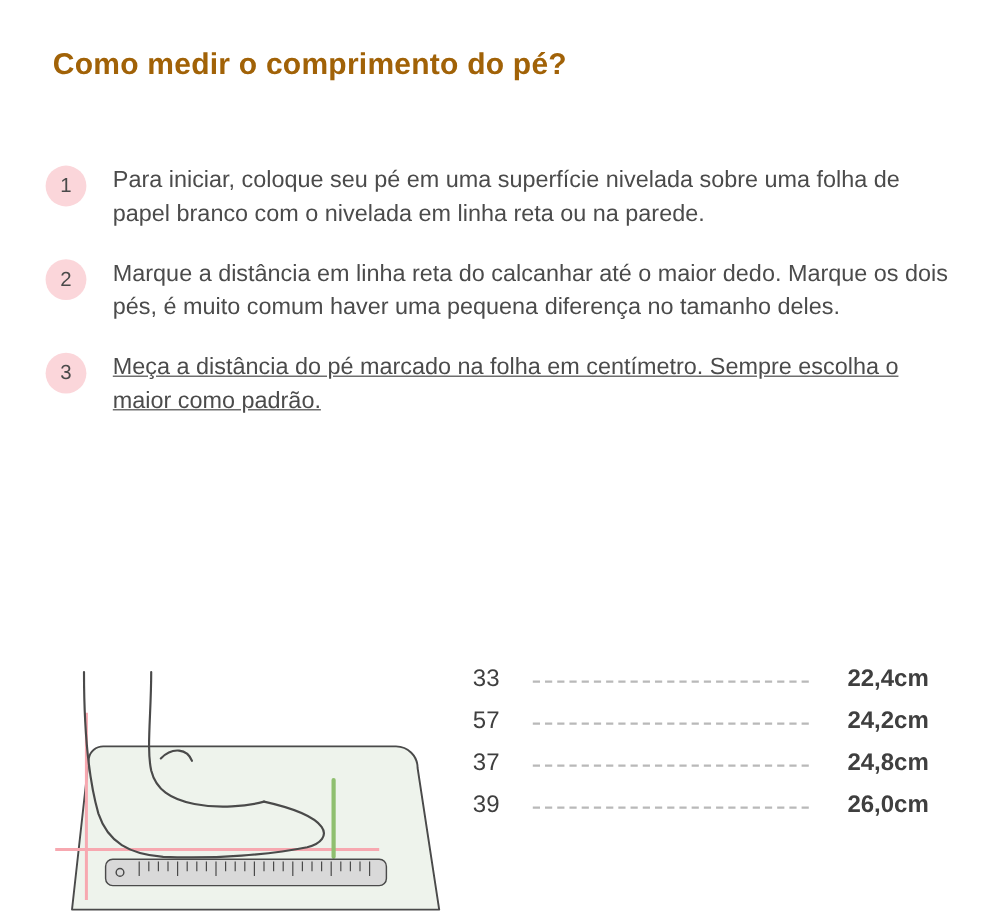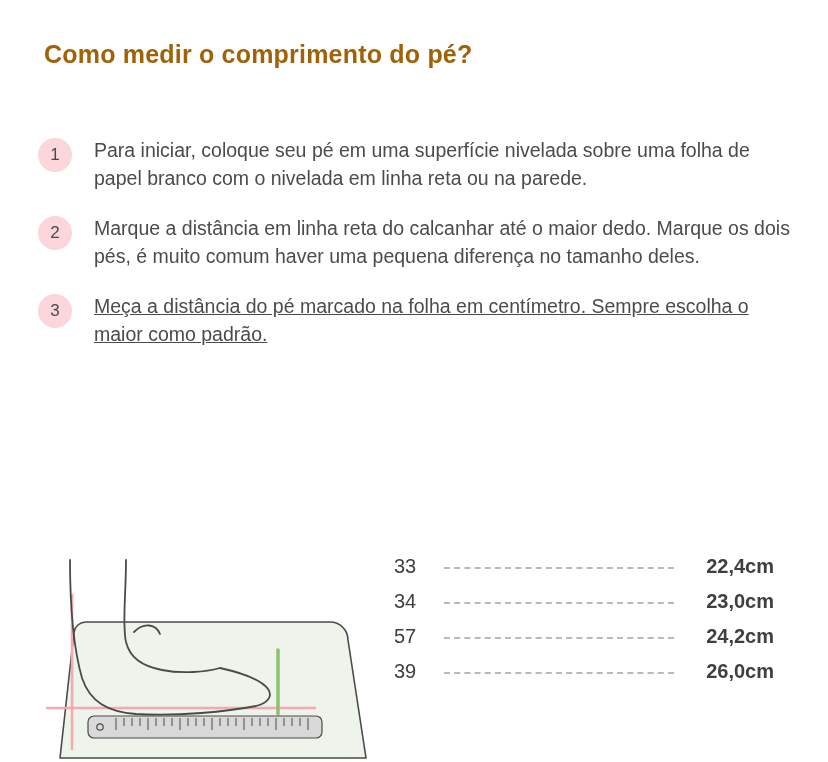--- a/index.html
+++ b/index.html
@@ -181,33 +181,33 @@
   </div>
 
   <div class="chart">
 
     <div class="chart-row">
       <div class="chart-size">33</div>
       <div class="chart-dots"></div>
       <div class="chart-cm">22,4cm</div>
     </div>
 
-    <div class="chart-row">
-      <div class="chart-size">34</div>
-      <div class="chart-dots"></div>
-      <div class="chart-cm">23,0cm</div>
-    </div>
 
 
     <div class="chart-row">
       <div class="chart-size">57</div>
       <div class="chart-dots"></div>
       <div class="chart-cm">24,2cm</div>
     </div>
 
+    <div class="chart-row">
+      <div class="chart-size">37</div>
+      <div class="chart-dots"></div>
+      <div class="chart-cm">24,8cm</div>
+    </div>
 
 
     <div class="chart-row">
       <div class="chart-size">39</div>
       <div class="chart-dots"></div>
       <div class="chart-cm">26,0cm</div>
     </div>
 
   </div>
 

